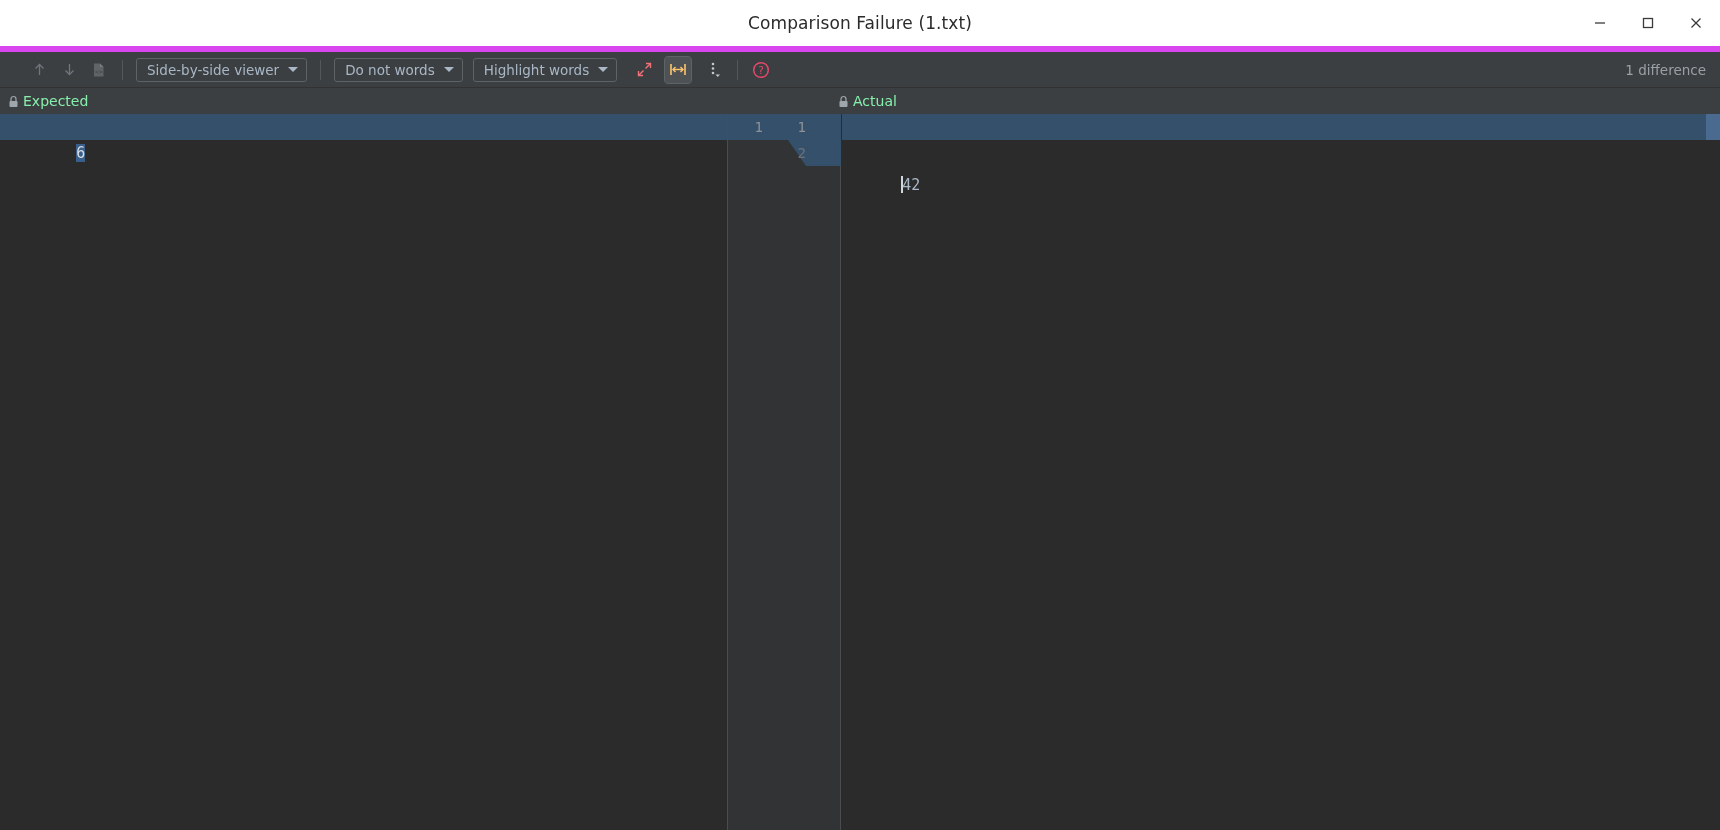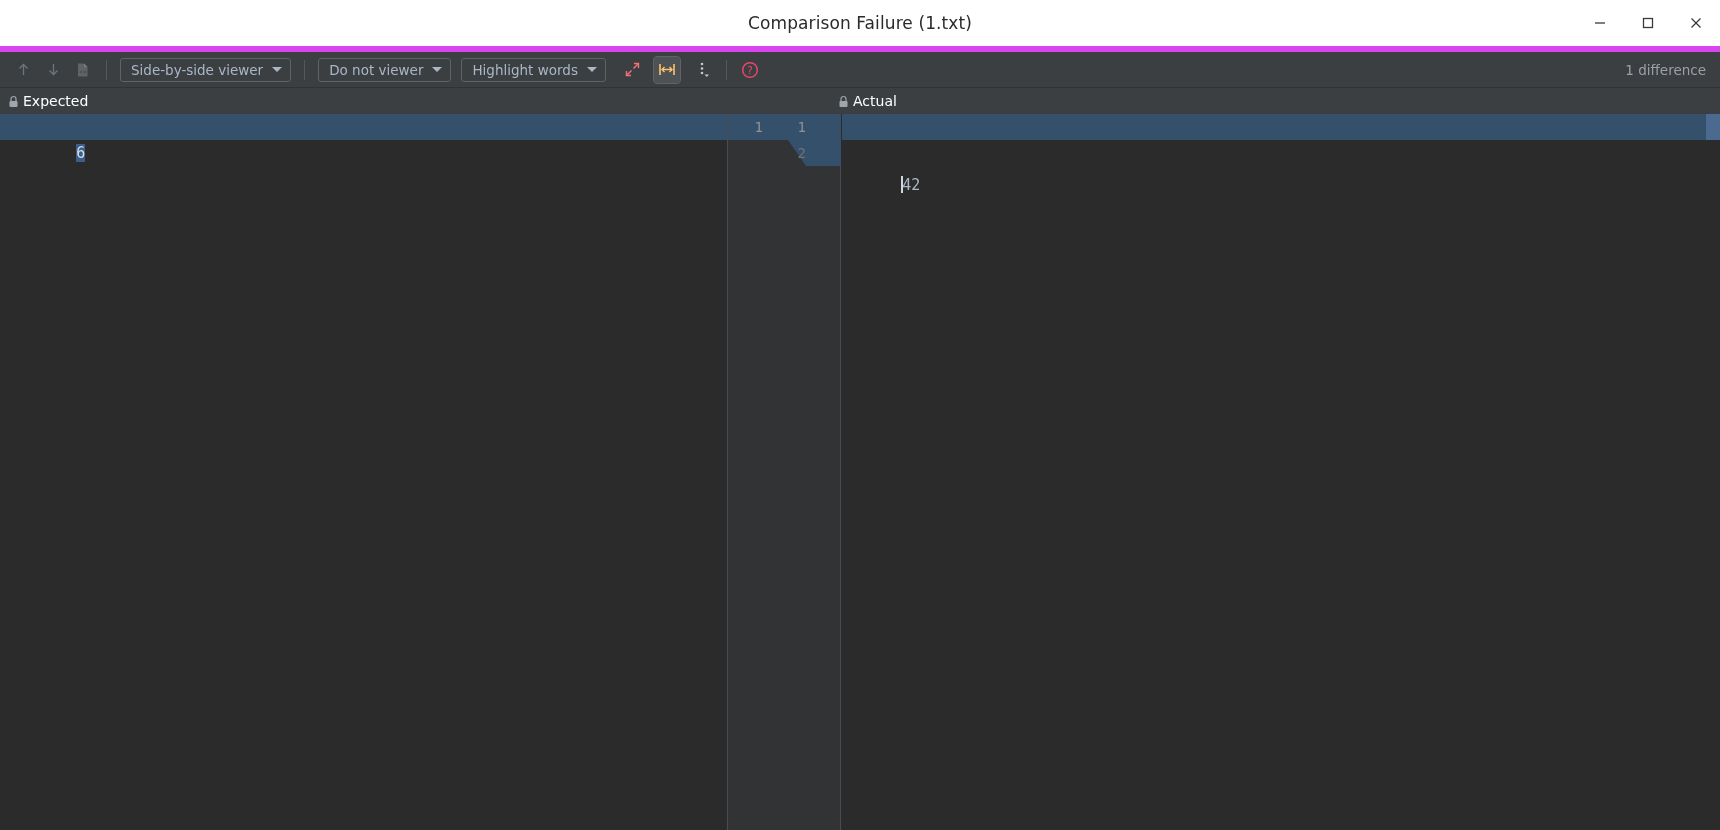--- a/index.html
+++ b/index.html
@@ -49,21 +49,21 @@
   }
   .wc-btn svg { display: block; }
 
   
   .toolbar {
     position: relative;
     height: 36px;
     background: #3c3f41;
     display: flex;
     align-items: center;
-    padding: 0 4px;
+    padding: 0 20px;
     box-sizing: border-box;
     border-bottom: 1px solid #323232;
   }
   .tb-icon {
     width: 26px;
     height: 26px;
     display: flex;
     align-items: center;
     justify-content: center;
     border-radius: 3px;
@@ -125,21 +125,21 @@
   }
   .panel-head {
     display: flex;
     align-items: center;
     position: absolute;
     top: 0;
     height: 26px;
   }
   .panel-head-label {
     font-size: 14px;
-    color: #ffffff;
+    color: #86efac;
     margin-left: 4px;
     font-family: "DejaVu Sans", sans-serif;
   }
   .lock-icon { display: block; }
 
   
   .diff-body {
     position: relative;
     height: 768px;
     background: #2b2b2b;
@@ -267,21 +267,21 @@
   <div class="tb-sep"></div>
 
   <div class="combo">
     <span class="combo-label">Side-by-side viewer</span>
     <span class="combo-arrow"></span>
   </div>
 
   <div class="tb-sep"></div>
 
   <div class="combo">
-    <span class="combo-label">Do not viewer</span>
+    <span class="combo-label">Do not words</span>
     <span class="combo-arrow"></span>
   </div>
 
   <div class="combo">
     <span class="combo-label">Highlight words</span>
     <span class="combo-arrow"></span>
   </div>
 
   <div class="tb-icon" style="margin-left:9px;">
     <svg width="17" height="17" viewBox="0 0 17 17">

